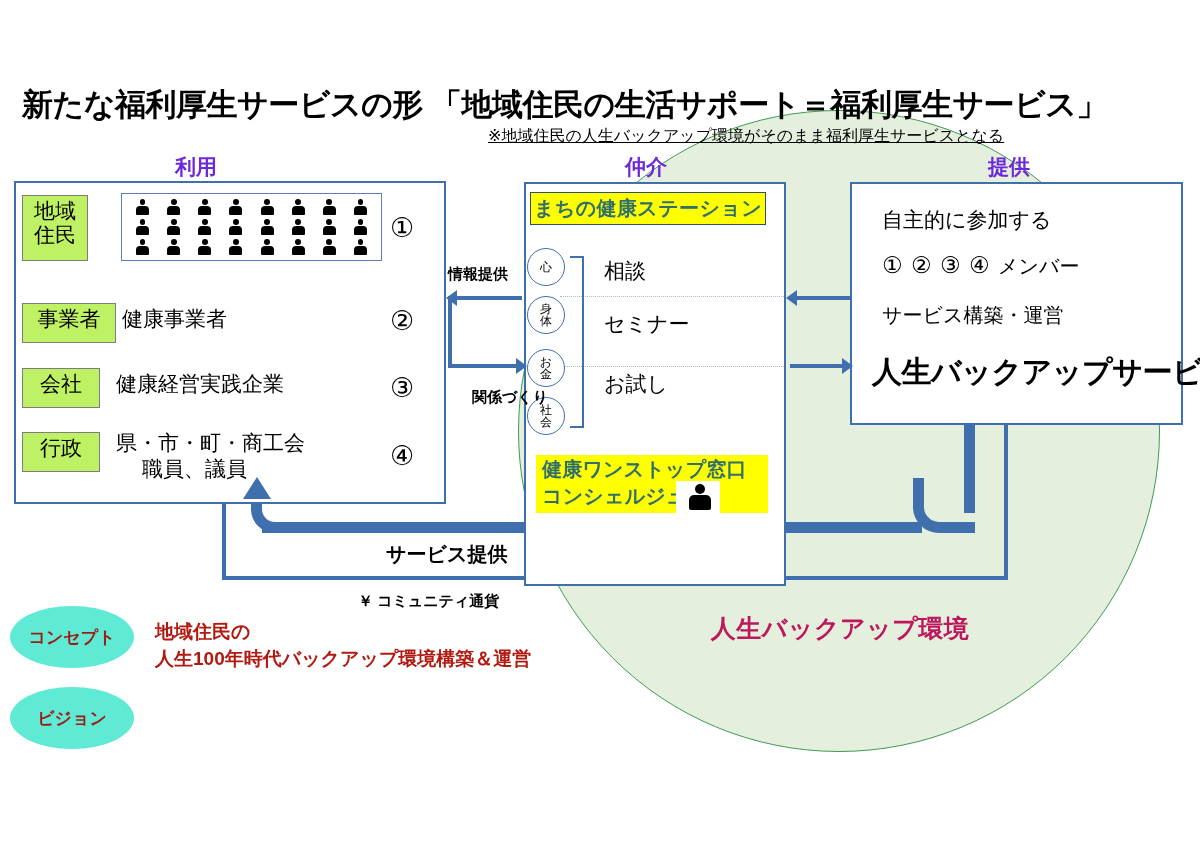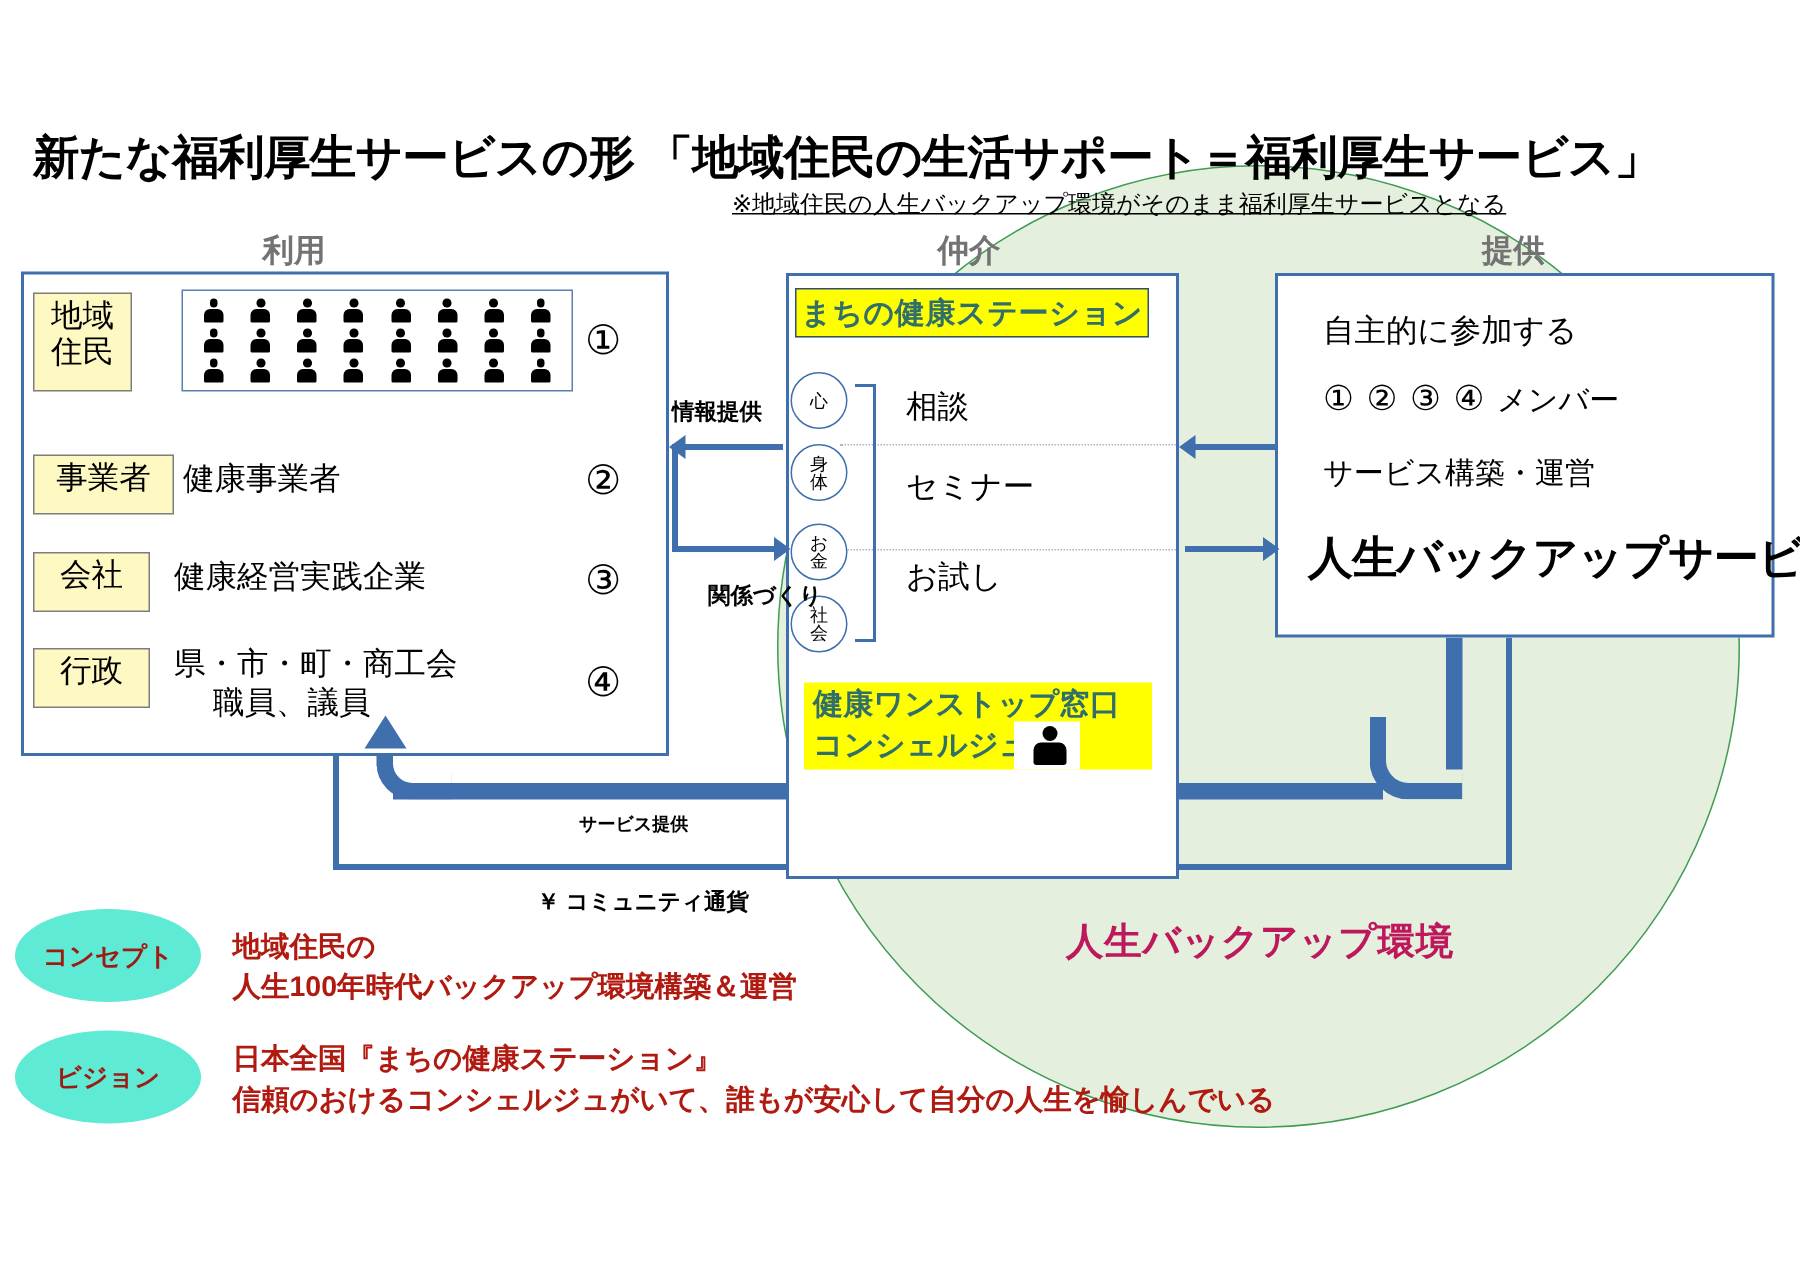--- a/index.html
+++ b/index.html
@@ -49,21 +49,21 @@
     left:488px; top:126px;
     font-size:16px;
     text-decoration:underline;
     white-space:nowrap;
     z-index:20;
   }
 
   
   .sec-cap{
     font-size:21px; font-weight:bold;
-    color:#737373;
+    color:#6d28d9;
     z-index:20;
     white-space:nowrap;
   }
   #cap-use{left:175px; top:153px;}
   #cap-mediate{left:625px; top:153px;}
   #cap-provide{left:988px; top:153px;}
 
   
   .panel{
     background:#ffffff;
@@ -74,21 +74,21 @@
 
   
   #left-panel{left:14px; top:181px; width:432px; height:323px;}
   .tagbox{
     border:1.6px solid #7e7e7e;
     box-sizing:border-box;
     text-align:center;
     font-size:21px;
     line-height:1.12;
     padding:3px 6px;
-    background:#fef9c3;
+    background:#bef264;
     z-index:8;
   }
   #tag-resident{left:22px; top:195px; width:66px; height:66px;}
   #tag-biz{left:22px;  top:303px; width:94px; height:40px;}
   #tag-corp{left:22px;  top:368px; width:78px; height:40px;}
   #tag-gov{left:22px;   top:432px; width:78px; height:40px;}
 
   #people-box{
     left:121px; top:193px; width:261px; height:68px;
     border:1.6px solid #5a7fb0;
@@ -278,21 +278,21 @@
     border:11px solid #3f6fad; border-top:none; border-right:none;
     border-bottom-left-radius:24px;
     box-sizing:border-box; background:transparent; z-index:4;
   }
   #svc-up{left:251px; top:493px; width:11px; height:18px; z-index:4;}
   #svc-arrowhead{
     left:243px; top:477px; width:0;height:0;
     border-left:14px solid transparent;border-right:14px solid transparent;
     border-bottom:22px solid #3f6fad; z-index:5;
   }
-  #lbl-service{left:386px; top:541px; font-size:12px;}
+  #lbl-service{left:386px; top:541px; font-size:20px;}
 
   
   #cur-v{left:1004px; top:425px; width:4px; height:155px; z-index:3;}
   #cur-h{left:222px; top:576px; width:786px; height:4px; z-index:3;}
   #cur-up{left:222px; top:504px; width:4px; height:76px; z-index:3;}
   #lbl-currency{left:358px; top:592px; font-size:15px;}
 
   
   .pill{
     border-radius:50%;
@@ -454,18 +454,14 @@
   <div class="conn" id="cur-up"></div>
   <div class="conn-label" id="lbl-currency">￥ コミュニティ通貨</div>
 
   <div class="abs pill" id="pill-concept">コンセプト</div>
   <div class="bottom-text" id="concept-text">
     <div>地域住民の</div>
     <div>人生100年時代バックアップ環境構築＆運営</div>
   </div>
 
   <div class="abs pill" id="pill-vision">ビジョン</div>
-  <div class="bottom-text" id="vision-text">
-    <div>日本全国『まちの健康ステーション』</div>
-    <div>信頼のおけるコンシェルジュがいて、誰もが安心して自分の人生を愉しんでいる</div>
-  </div>
 
 </div>
 
 </body></html>

